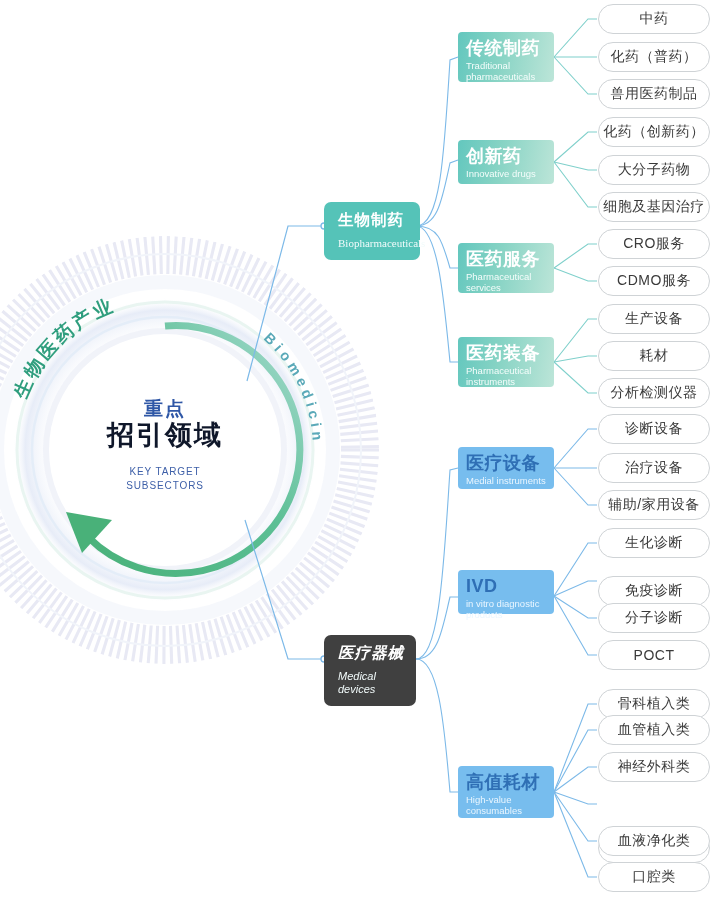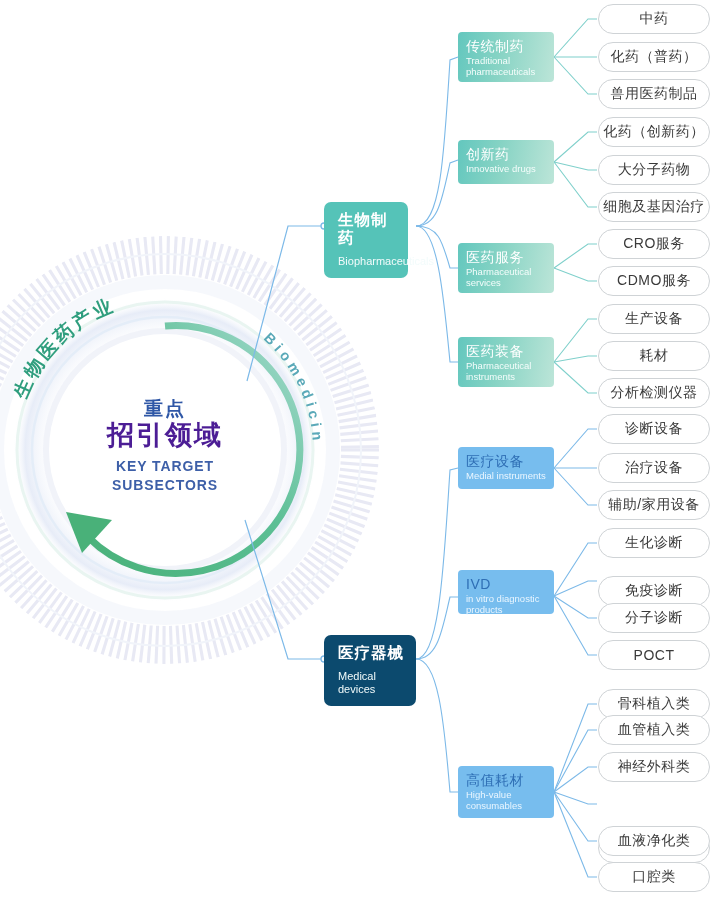--- a/index.html
+++ b/index.html
@@ -39,28 +39,28 @@
   .hub-cn1 {
     font-size: 19px;
     font-weight: bold;
     color: #2f57a6;
     letter-spacing: 2px;
     line-height: 1.18;
   }
   .hub-cn2 {
     font-size: 27px;
     font-weight: bold;
-    color: #4c1d95;
+    color: #0f172a;
     letter-spacing: 2px;
     line-height: 1.18;
   }
   .hub-en {
-    margin-top: 5px;
-    font-size: 14px;
-    font-weight: bold;
+    margin-top: 13px;
+    font-size: 10px;
+    font-weight: normal;
     color: #3d5fa8;
     letter-spacing: 0.9px;
     line-height: 1.35;
   }
 
   
   .branch {
     position: absolute;
     border-radius: 7px;
     padding: 9px 12px 10px 14px;
@@ -72,33 +72,33 @@
     letter-spacing: 1px;
     line-height: 1.15;
   }
   .branch .en {
     font-size: 11px;
     line-height: 1.2;
     margin-top: 8px;
     color: #f2fbfb;
   }
   .branch.green { background: #55c3b8; }
-  .branch.blue  { background: #0c4a6e; }
+  .branch.blue  { background: #404040; font-style: italic; }
 
   
   .cat {
     position: absolute;
     width: 96px;
     border-radius: 4px;
     padding: 6px 7px 7px 8px;
     color: #ffffff;
   }
   .cat .cn {
-    font-size: 14px;
-    font-weight: normal;
+    font-size: 18px;
+    font-weight: bold;
     letter-spacing: 0.5px;
     line-height: 1.2;
   }
   .cat .en {
     font-size: 9.5px;
     line-height: 1.12;
     margin-top: 1px;
     color: #f4fdfb;
   }
   .cat.green {
@@ -427,21 +427,21 @@
 
   <div class="hub-text">
     <div class="hub-cn1">重点</div>
     <div class="hub-cn2">招引领域</div>
     <div class="hub-en">
       <div>KEY TARGET</div>
       <div>SUBSECTORS</div>
     </div>
   </div>
 
-  <div class="branch green" style="left:324px; top:202px; width:84px;">
+  <div class="branch green" style="left:324px; top:202px; width:96px;font-family:Liberation Serif, serif;">
     <div class="cn">生物制药</div>
     <div class="en">Biopharmaceuticals</div>
   </div>
 
   <div class="branch blue" style="left:324px; top:635px; width:92px;">
     <div class="cn">医疗器械</div>
     <div class="en">Medical devices</div>
   </div>
 
   <div class="cat green" style="left:458px; top:32px; height:50px;">

